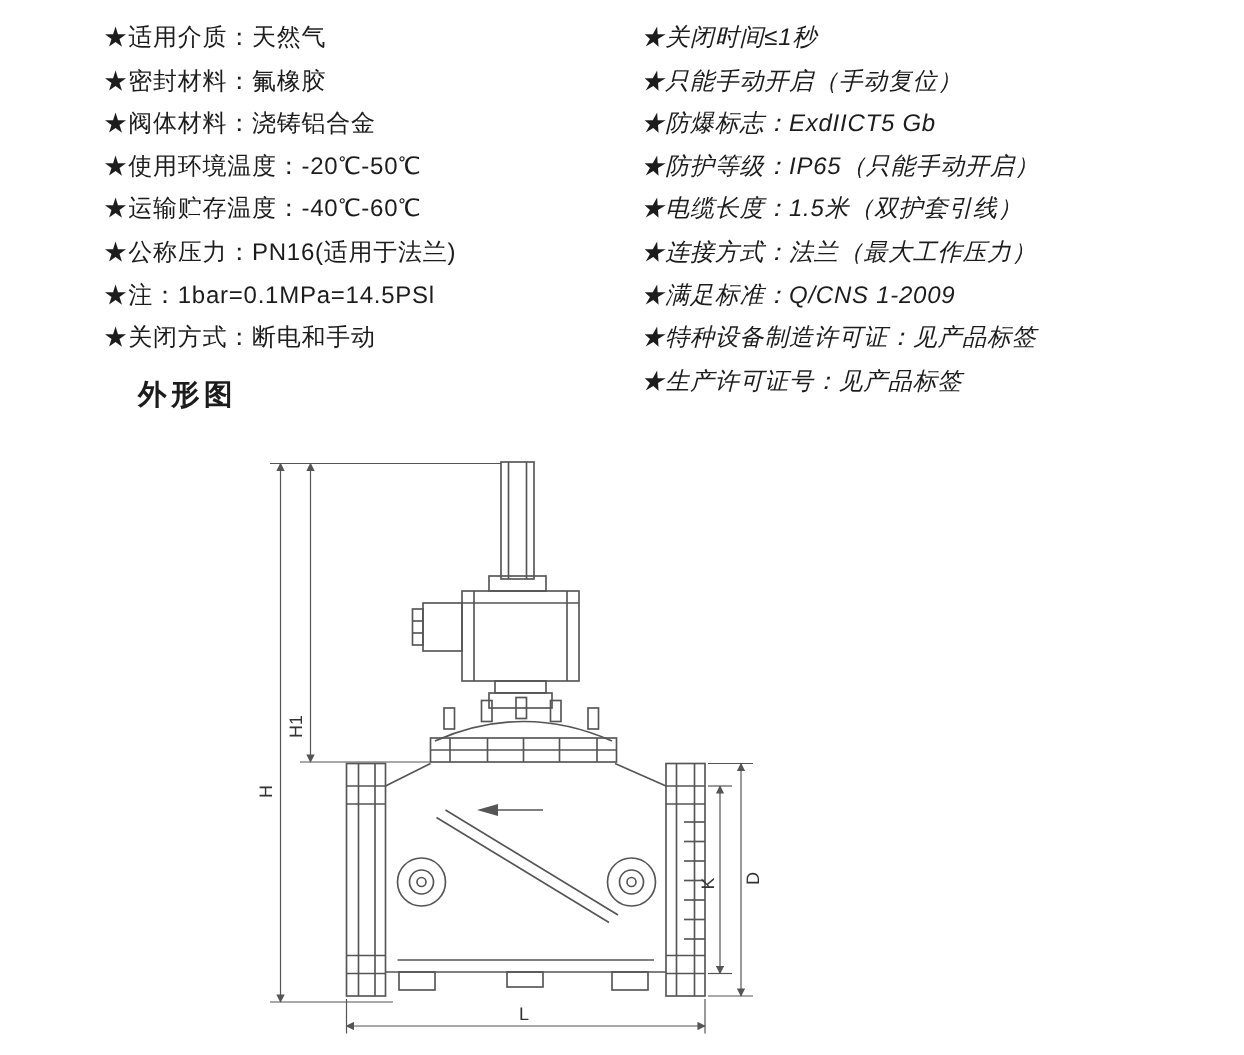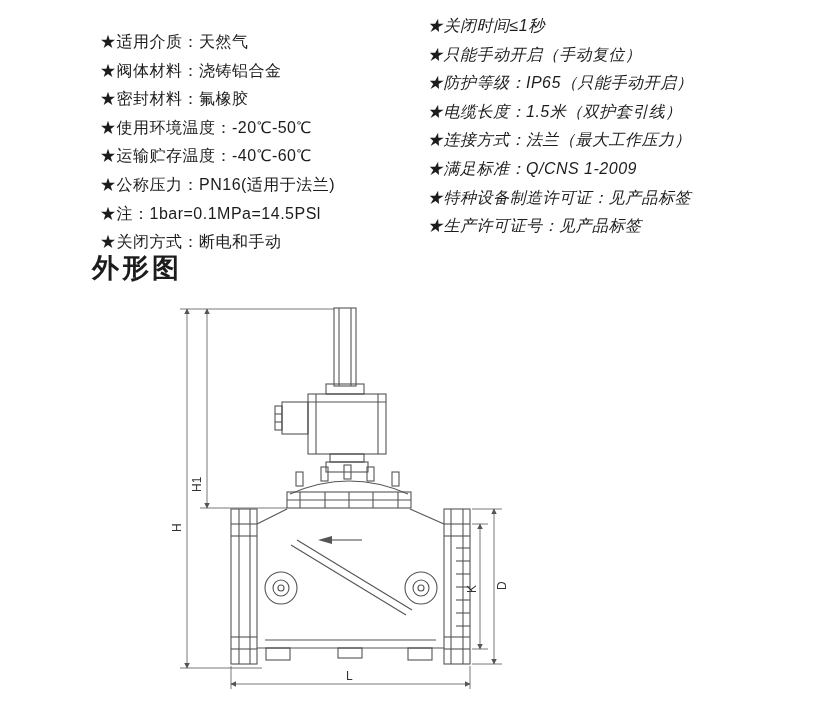--- a/index.html
+++ b/index.html
@@ -19,27 +19,27 @@
     position: absolute;
     top: 12px;
     list-style: none;
     margin: 0;
     padding: 0;
     font-size: 16px;
     line-height: 28.6px;
     letter-spacing: 0.5px;
     white-space: nowrap;
   }
-  .spec-col.left  { left: 100px; margin-top: 16px; }
+  .spec-col.left  { left: 69px; }
   .spec-col.right { left: 427px; font-style: italic; }
   .drawing-title {
     position: absolute;
     left: 92px;
     top: 250px;
-    font-size: 27px;
+    font-size: 19px;
     font-weight: bold;
     letter-spacing: 3px;
   }
   .drawing-wrap {
     position: absolute;
     left: 150px;
     top: 296px;
     width: 380px;
     height: 402px;
   }
@@ -57,32 +57,33 @@
     font-family: "Liberation Sans", sans-serif;
     font-size: 12px;
     fill: #333333;
   }
 </style>
 </head>
 <body>
 
 <ul class="spec-col left">
   <li>★适用介质：天然气</li>
+  <li>★密封材料：氟橡胶</li>
   <li>★阀体材料：浇铸铝合金</li>
-  <li>★密封材料：氟橡胶</li>
   <li>★使用环境温度：-20℃-50℃</li>
   <li>★运输贮存温度：-40℃-60℃</li>
   <li>★公称压力：PN16(适用于法兰)</li>
   <li>★注：1bar=0.1MPa=14.5PSl</li>
   <li>★关闭方式：断电和手动</li>
 </ul>
 
 <ul class="spec-col right">
   <li>★关闭时间≤1秒</li>
   <li>★只能手动开启（手动复位）</li>
+  <li>★防爆标志：ExdIICT5 Gb</li>
   <li>★防护等级：IP65（只能手动开启）</li>
   <li>★电缆长度：1.5米（双护套引线）</li>
   <li>★连接方式：法兰（最大工作压力）</li>
   <li>★满足标准：Q/CNS 1-2009</li>
   <li>★特种设备制造许可证：见产品标签</li>
   <li>★生产许可证号：见产品标签</li>
 </ul>
 
 <div class="drawing-title">外形图</div>
 

